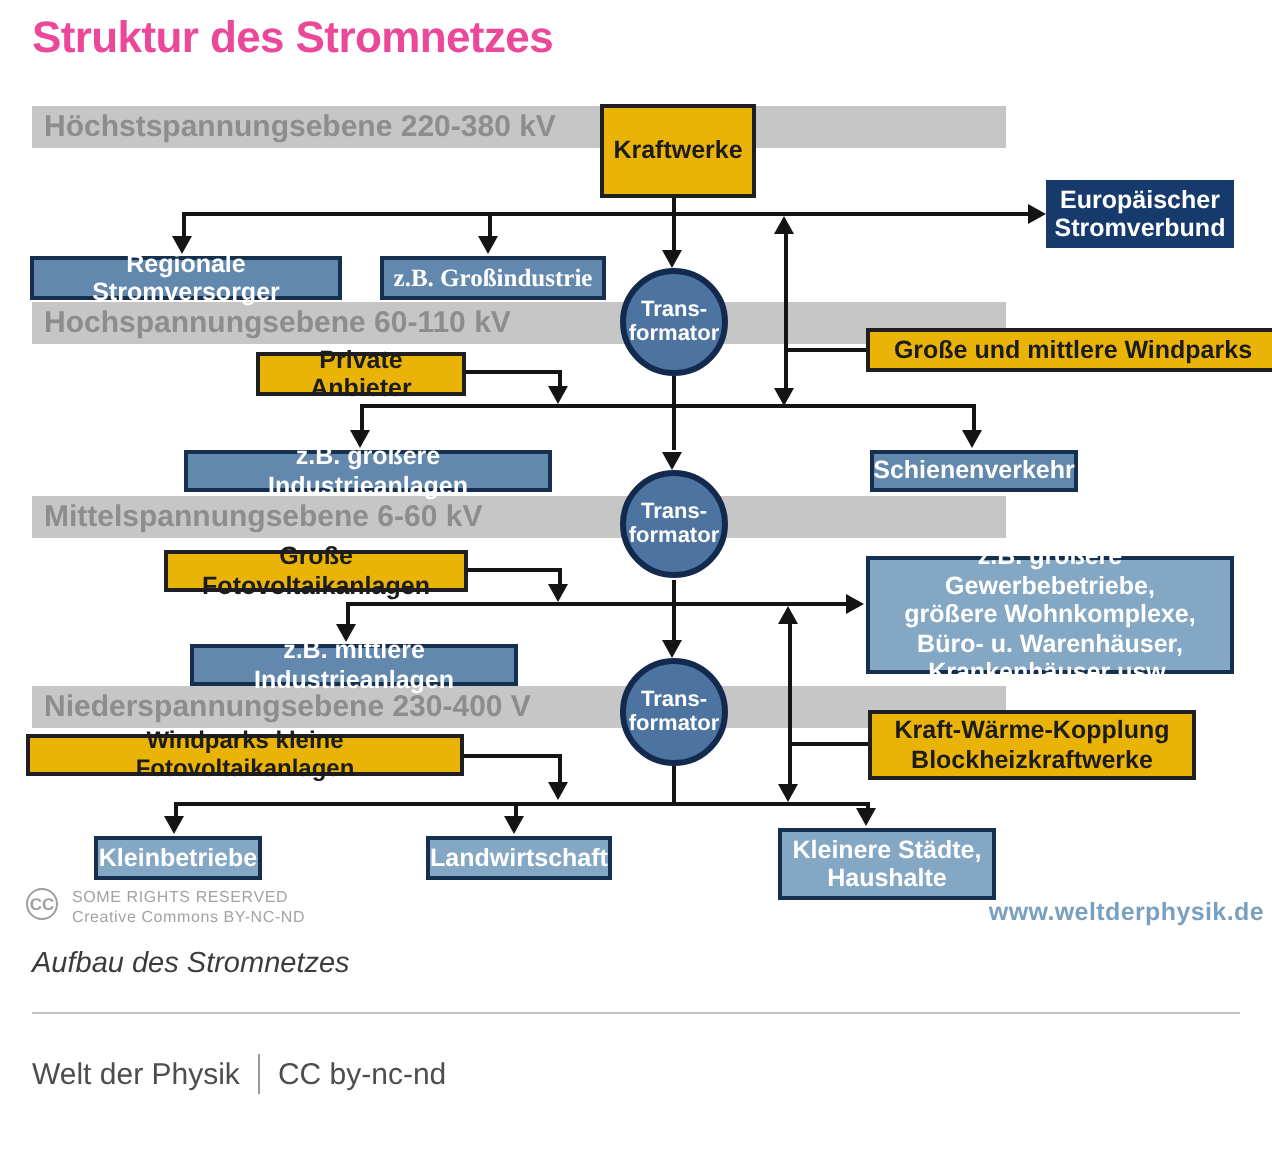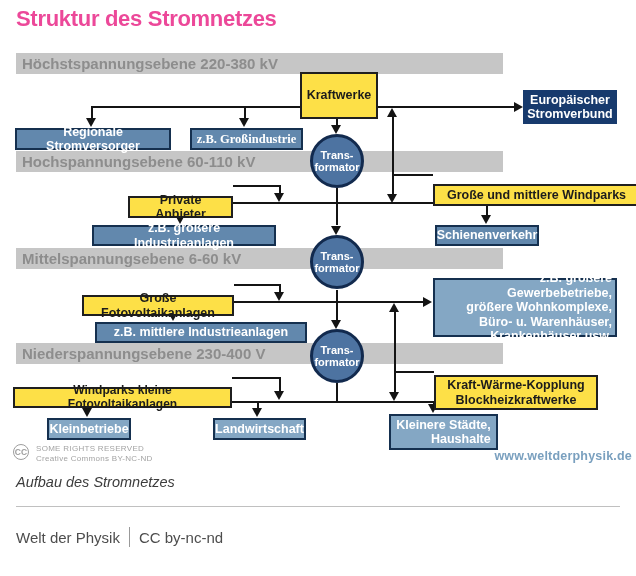--- a/index.html
+++ b/index.html
@@ -6,23 +6,23 @@
   #stage{position:relative;width:636px;height:576px;background:#fff;overflow:hidden;
          font-family:"Liberation Sans",sans-serif;}
   .title{position:absolute;left:16px;top:6px;font-size:22px;font-weight:bold;
          color:#ec4899;letter-spacing:-0.3px;text-align:center;}
   .band{position:absolute;left:16px;width:487px;height:21px;background:#c6c6c6;
         color:#8d8d8d;font-weight:bold;font-size:15px;display:flex;align-items:center;
         padding-left:6px;box-sizing:border-box;z-index:0;}
   .box{position:absolute;display:flex;align-items:center;justify-content:center;
        text-align:center;font-weight:bold;font-size:12.5px;line-height:1.16;
        box-sizing:border-box;white-space:pre-line;z-index:4;padding:1px 3px;}
-  .yellow{background:#fde047;border:2px solid #1f1f1f;color:#1c1c1c;margin-top:20px;}
+  .yellow{background:#eab308;border:2px solid #1f1f1f;color:#1c1c1c;}
   .steel{background:#6288ad;border:2px solid #15304f;color:#fff;}
-  .lightsteel{background:#84a7c4;border:2px solid #15304f;color:#fff;text-align:right;}
+  .lightsteel{background:#84a7c4;border:2px solid #15304f;color:#fff;}
   .navybox{background:#173a6d;color:#fff;font-size:12.5px;}
   .circle{position:absolute;left:310px;width:54px;height:54px;border-radius:50%;
           background:#4d73a1;border:3px solid #122a4e;color:#fff;display:flex;
           flex-direction:column;align-items:center;justify-content:center;
           font-weight:bold;font-size:11px;line-height:12px;box-sizing:border-box;z-index:3;}
   .h,.v{position:absolute;background:#141414;z-index:1;}
   .h{height:2px;} .v{width:2px;}
   .ad,.au,.ar{position:absolute;width:0;height:0;z-index:2;}
   .ad{border-left:5px solid transparent;border-right:5px solid transparent;border-top:9px solid #141414;}
   .au{border-left:5px solid transparent;border-right:5px solid transparent;border-bottom:9px solid #141414;}
@@ -109,21 +109,21 @@
   <div class="box steel" style="left:190px;top:128px;width:113px;height:22px;font-family:Liberation Serif, serif;">z.B. Großindustrie</div>
   <div class="box yellow" style="left:433px;top:164px;width:207px;height:22px;">Große und mittlere Windparks</div>
   <div class="box yellow" style="left:128px;top:176px;width:105px;height:22px;">Private Anbieter</div>
   <div class="box steel" style="left:92px;top:225px;width:184px;height:21px;">z.B. größere Industrieanlagen</div>
   <div class="box steel" style="left:435px;top:225px;width:104px;height:21px;">Schienenverkehr</div>
   <div class="box yellow" style="left:82px;top:275px;width:152px;height:21px;">Große Fotovoltaikanlagen</div>
   <div class="box lightsteel" style="left:433px;top:278px;width:184px;height:59px;">z.B. größere Gewerbebetriebe,
 größere Wohnkomplexe,
 Büro- u. Warenhäuser,
 Krankenhäuser usw.</div>
-  <div class="box steel" style="left:95px;top:322px;width:212px;height:21px;">z.B. mittlere Industrieanlagen</div>
+  <div class="box steel" style="left:95px;top:322px;width:164px;height:21px;">z.B. mittlere Industrieanlagen</div>
   <div class="box yellow" style="left:434px;top:355px;width:164px;height:35px;">Kraft-Wärme-Kopplung
 Blockheizkraftwerke</div>
   <div class="box yellow" style="left:13px;top:367px;width:219px;height:21px;font-size:12px;">Windparks kleine Fotovoltaikanlagen</div>
   <div class="box lightsteel" style="left:47px;top:418px;width:84px;height:22px;">Kleinbetriebe</div>
   <div class="box lightsteel" style="left:213px;top:418px;width:93px;height:22px;">Landwirtschaft</div>
   <div class="box lightsteel" style="left:389px;top:414px;width:109px;height:36px;">Kleinere Städte,
 Haushalte</div>
 
   <div class="circle" style="top:134px;">
     <span>Trans-</span>

